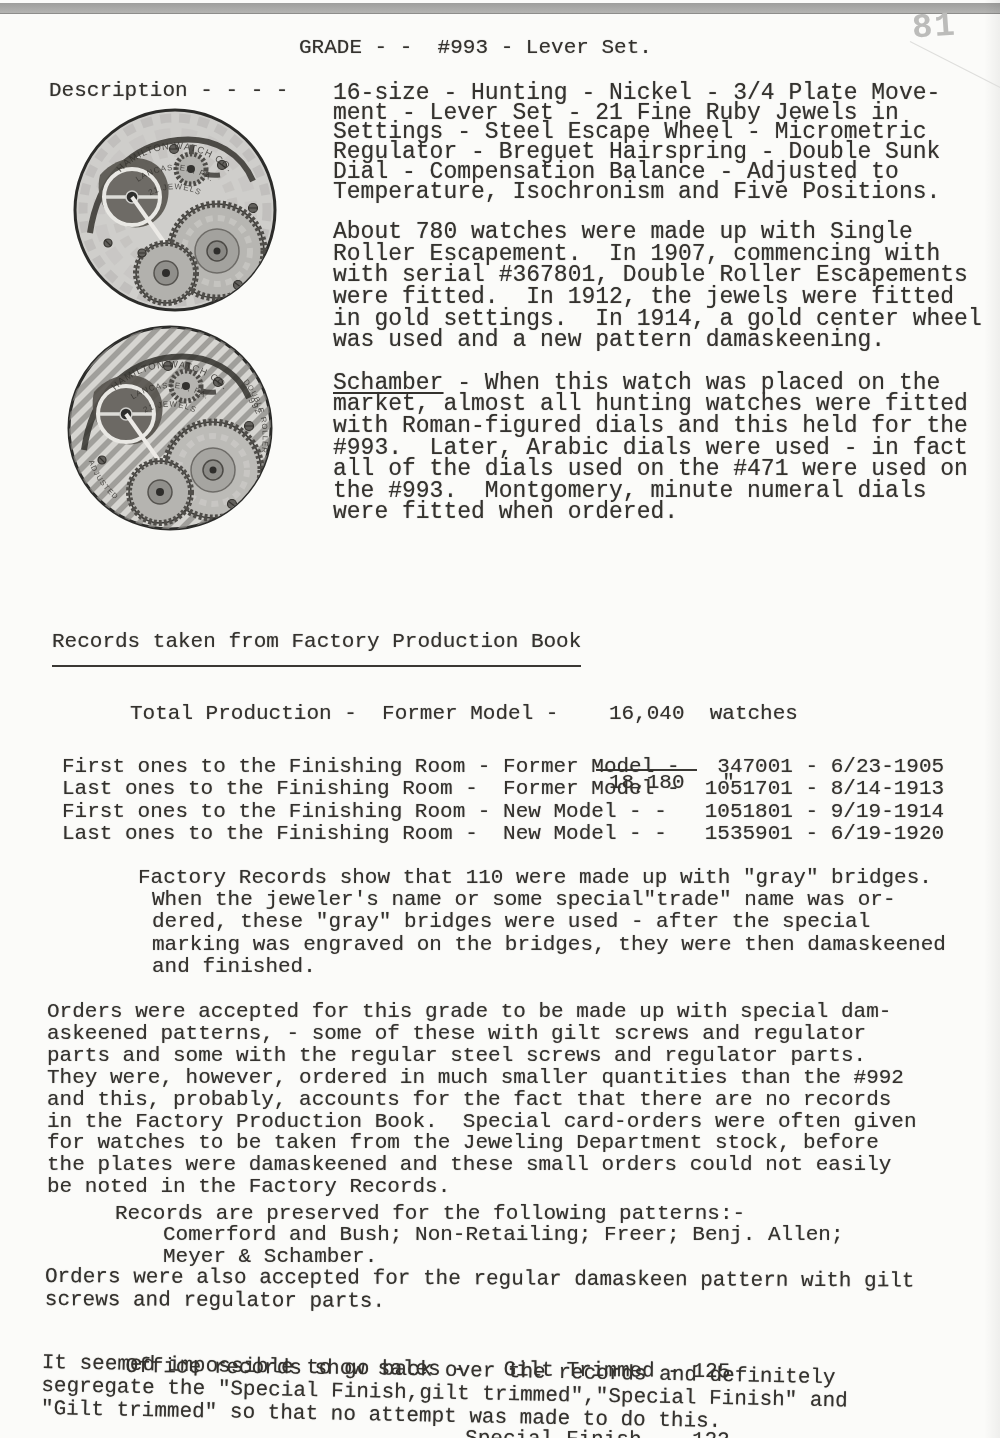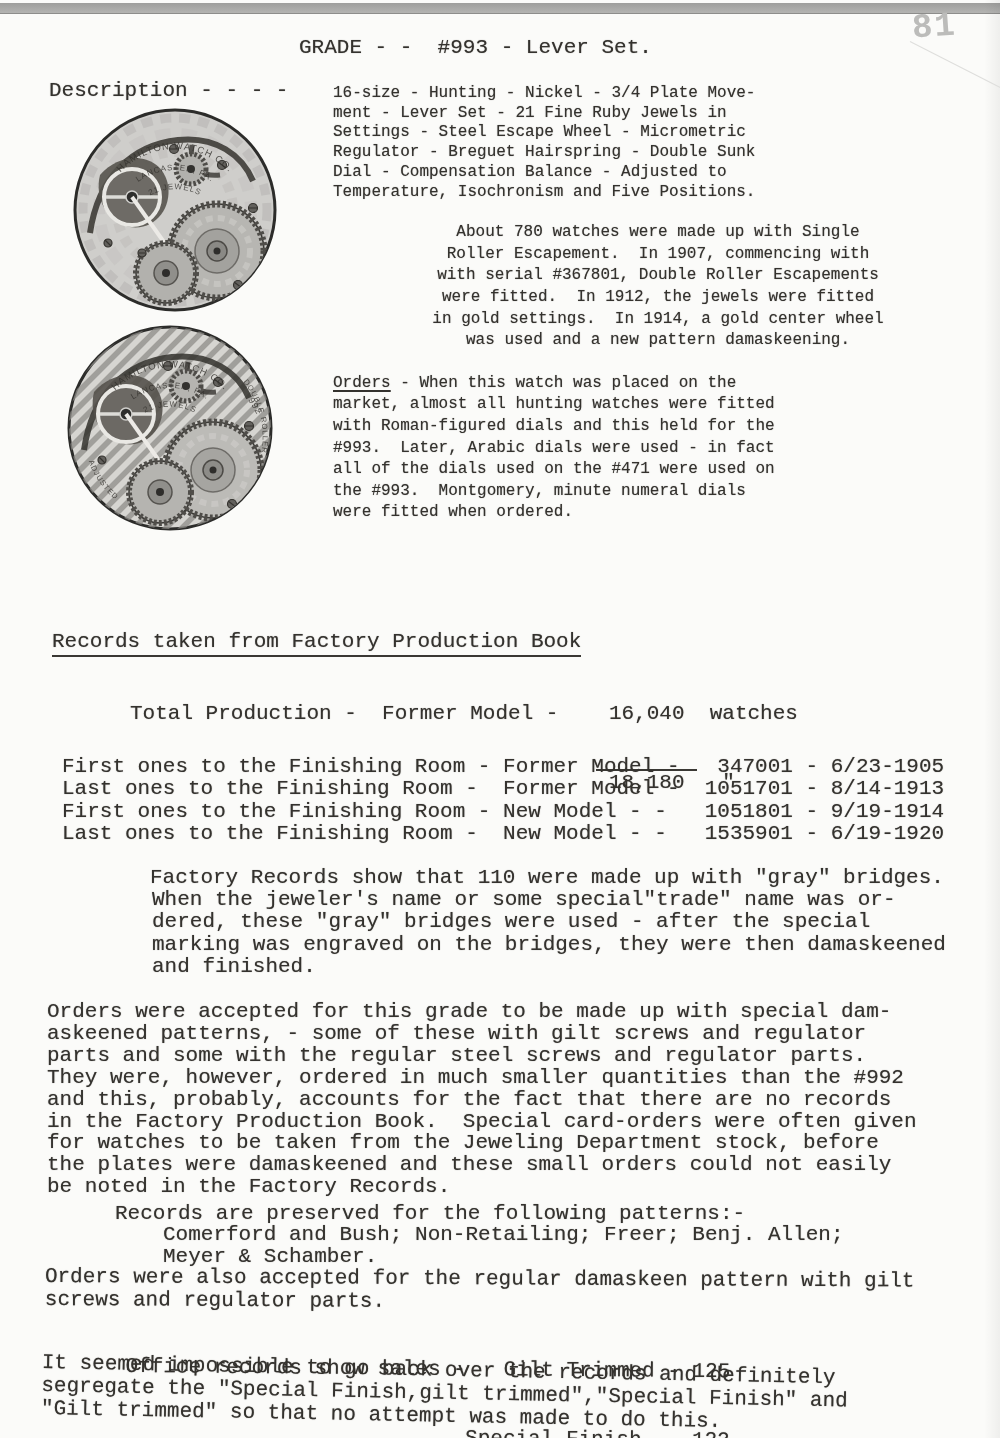--- a/index.html
+++ b/index.html
@@ -15,32 +15,32 @@
     background:linear-gradient(to right,rgba(0,0,0,0),rgba(0,0,0,0.05));}
   .corner-line{position:absolute;right:-14px;top:66px;width:110px;height:1px;
     background:#dededc;transform:rotate(27deg);}
   .typed{position:absolute;white-space:pre;font-size:21px;
     text-shadow:0 0 1px rgba(52,50,46,.55);}
   .page-number{position:absolute;left:912px;top:8px;font-size:34px;font-weight:bold;
     color:#bcbcba;transform:rotate(-4deg);letter-spacing:2px;text-shadow:none;}
   .title{left:299px;top:36px;font-family:Liberation Mono, monospace;}
   .desc-label{left:49px;top:79px;}
   .desc-col{position:absolute;left:333px;top:0;width:650px;}
-  .desc-col .para{white-space:pre;font-size:16px;text-shadow:0 0 1px rgba(52,50,46,.55);}
+  .desc-col .para{white-space:pre;font-size:23px;text-shadow:0 0 1px rgba(52,50,46,.55);}
   .p-specs{margin:84px 0 0 0;line-height:19.7px;}
-  .p-history{margin:20px 0 0 0;line-height:21.6px;text-align:center;}
+  .p-history{margin:20px 0 0 0;line-height:21.6px;}
   .p-railroad{margin:19px 0 0 0;line-height:21.6px;}
   .p-dialing{margin:21px 0 0 0;line-height:21.6px;}
   .u{text-decoration:underline;text-decoration-thickness:2px;text-underline-offset:3px;}
   .records-heading{left:52px;top:630px;}
-  .records-heading span{border-bottom:2px solid #3a3834;padding-bottom:2px;}
+  .records-heading span{border-bottom:2px solid #3a3834;padding-bottom:12px;}
   .production{left:130px;top:656px;line-height:23px;}
   .sum-rule{border-top:2.5px solid #3a3834;}
   .finishing{left:62px;top:756px;line-height:22.3px;}
-  .gray-line{left:150px;top:866px;text-align:center;}
+  .gray-line{left:138px;top:866px;text-align:center;}
   .jeweler{left:152px;top:889px;line-height:22.4px;}
   .orders-main{left:47px;top:1001px;line-height:21.9px;}
   .preserved{left:115px;top:1202px;}
   .patterns{left:163px;top:1224px;line-height:22.4px;}
   .orders-also{left:45px;top:1266px;line-height:22.6px;transform:rotate(.3deg);transform-origin:0 0;}
   .office{left:126px;top:1309px;line-height:23px;transform:rotate(.5deg);transform-origin:0 0;}
   .closing{left:42px;top:1351px;line-height:23px;transform:rotate(1.1deg);transform-origin:0 0;}
   .photo{position:absolute;}
   .photo1{left:70px;top:105px;width:210px;height:210px;}
   .photo2{left:62px;top:320px;width:216px;height:216px;}
@@ -199,21 +199,21 @@
 Settings - Steel Escape Wheel - Micrometric
 Regulator - Breguet Hairspring - Double Sunk
 Dial - Compensation Balance - Adjusted to
 Temperature, Isochronism and Five Positions.</div>
     <div class="para p-history">About 780 watches were made up with Single
 Roller Escapement.  In 1907, commencing with
 with serial #367801, Double Roller Escapements
 were fitted.  In 1912, the jewels were fitted
 in gold settings.  In 1914, a gold center wheel
 was used and a new pattern damaskeening.</div>
-    <div class="para p-dialing"><span class="u">Orders</span><span> - When this watch was placed on the
+    <div class="para p-dialing"><span class="u">Schamber</span><span> - When this watch was placed on the
 market, almost all hunting watches were fitted
 with Roman-figured dials and this held for the
 #993.  Later, Arabic dials were used - in fact
 all of the dials used on the #471 were used on
 the #993.  Montgomery, minute numeral dials
 were fitted when ordered.</span></div>
   </div>
 
   <div class="typed records-heading"><span>Records taken from Factory Production Book</span></div>
 

